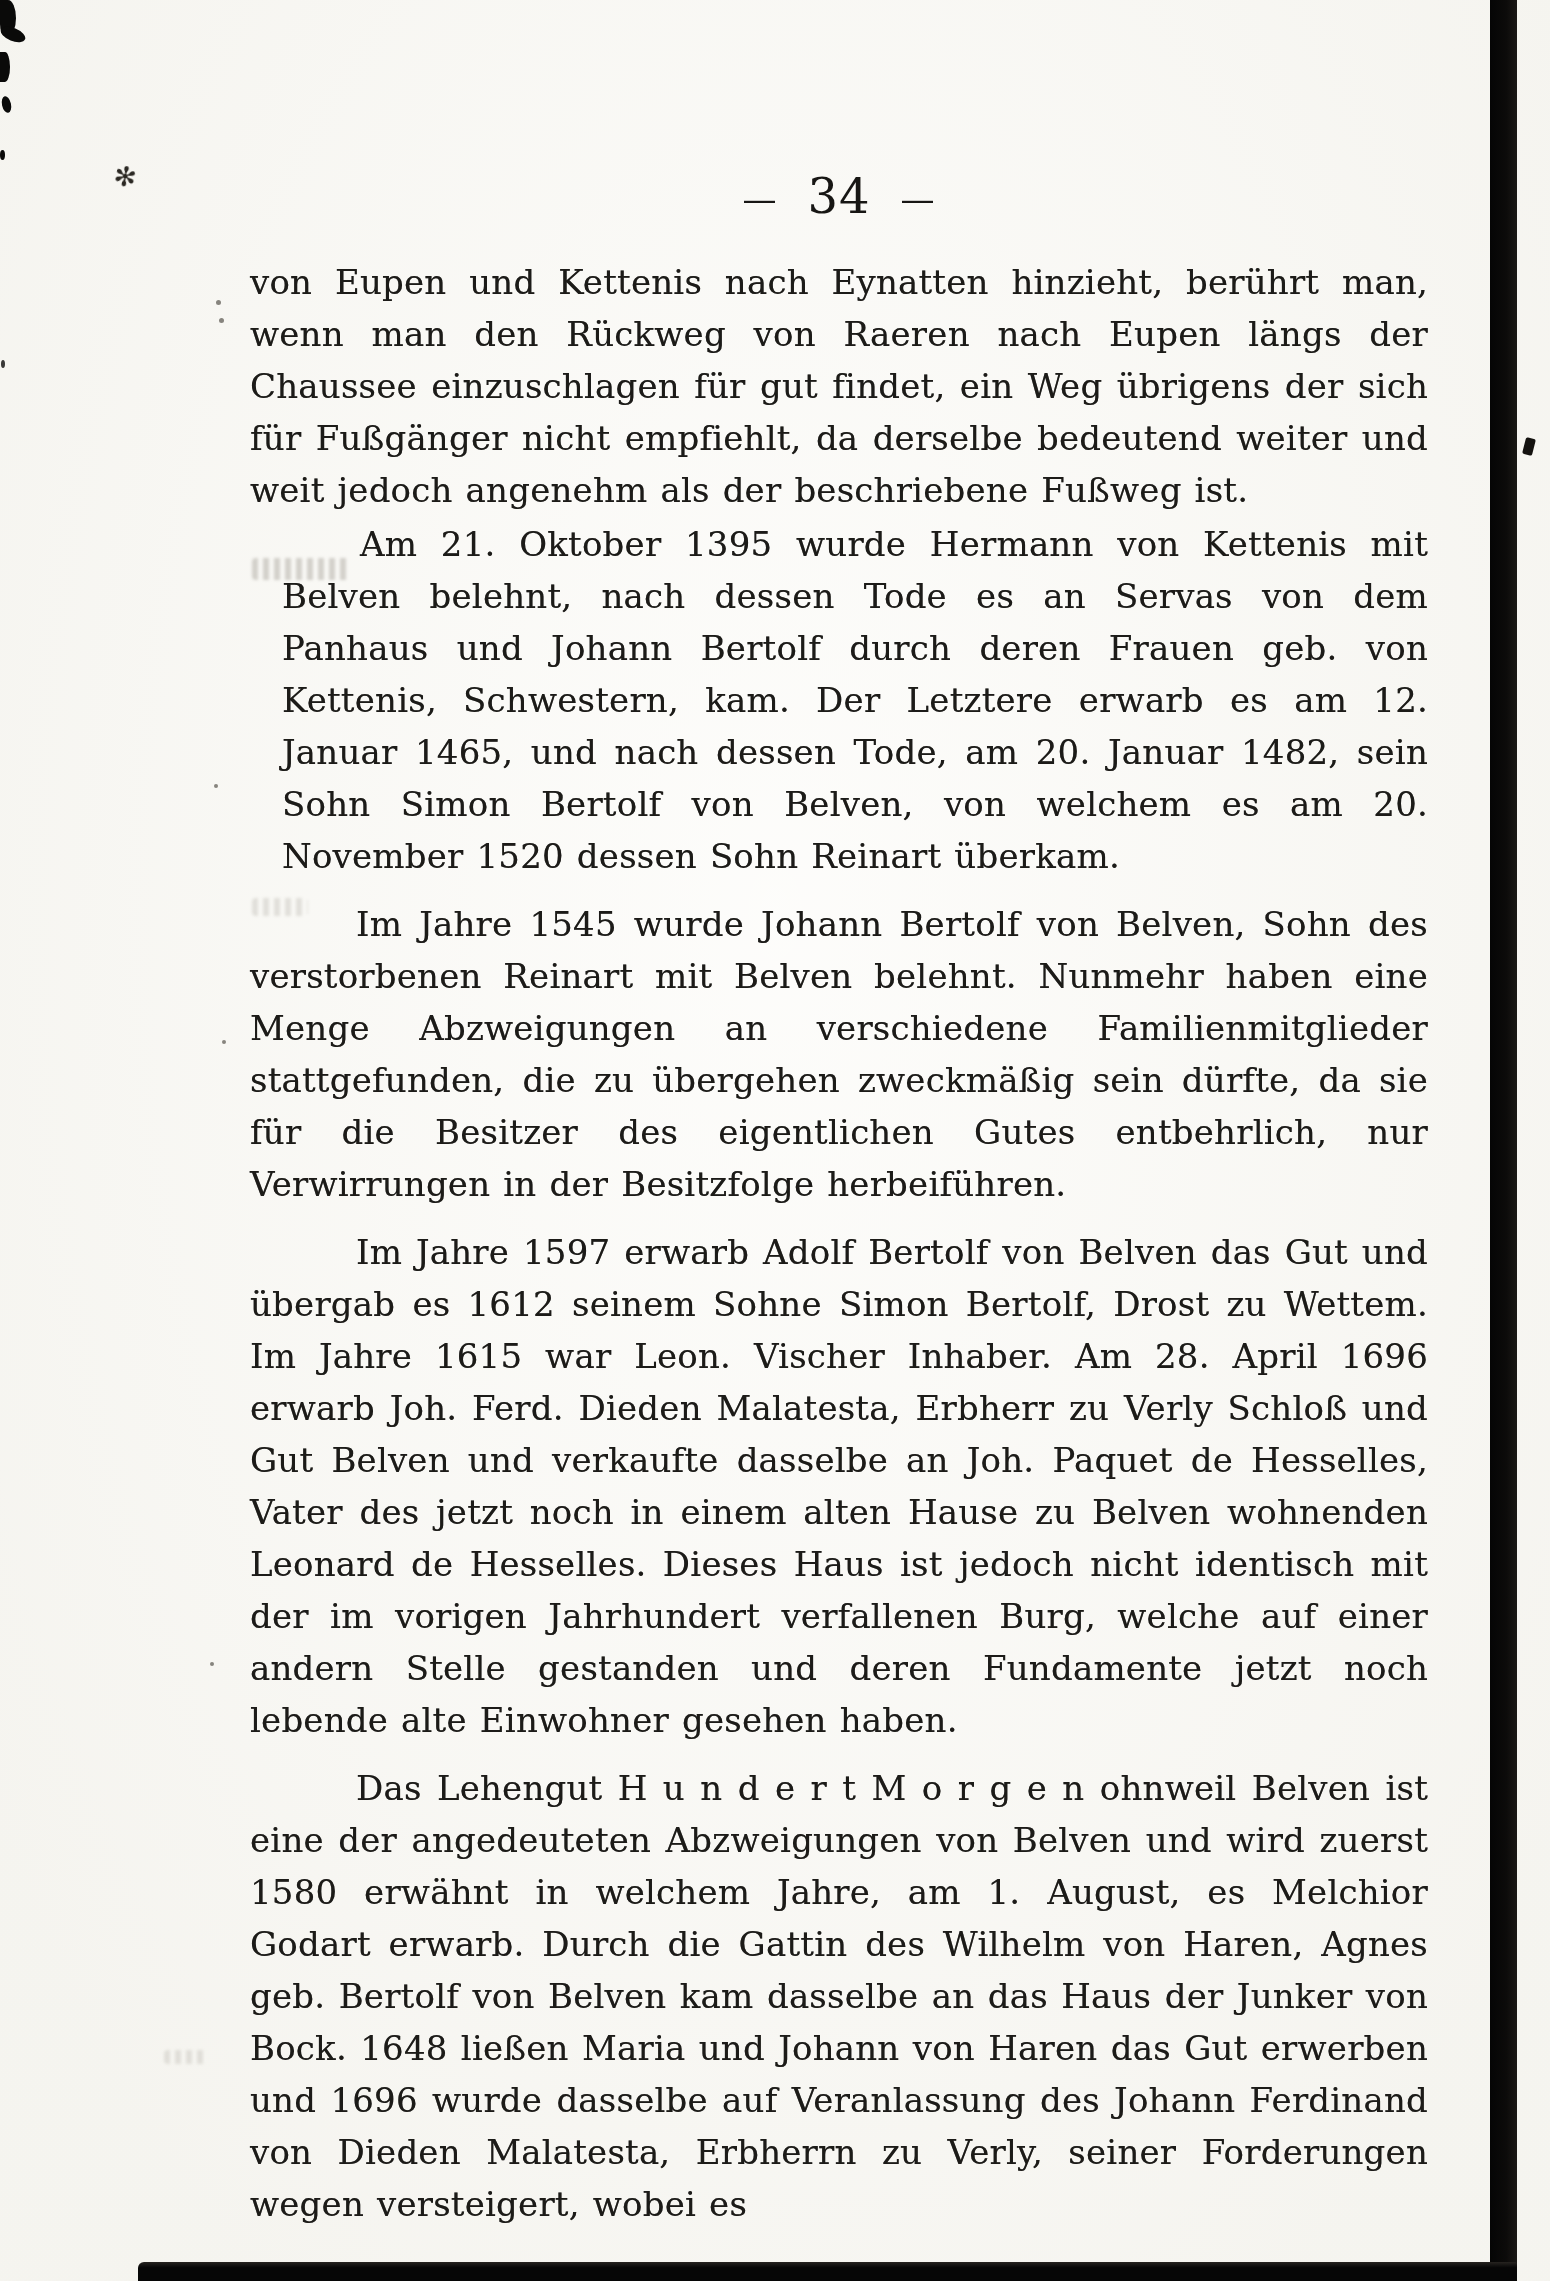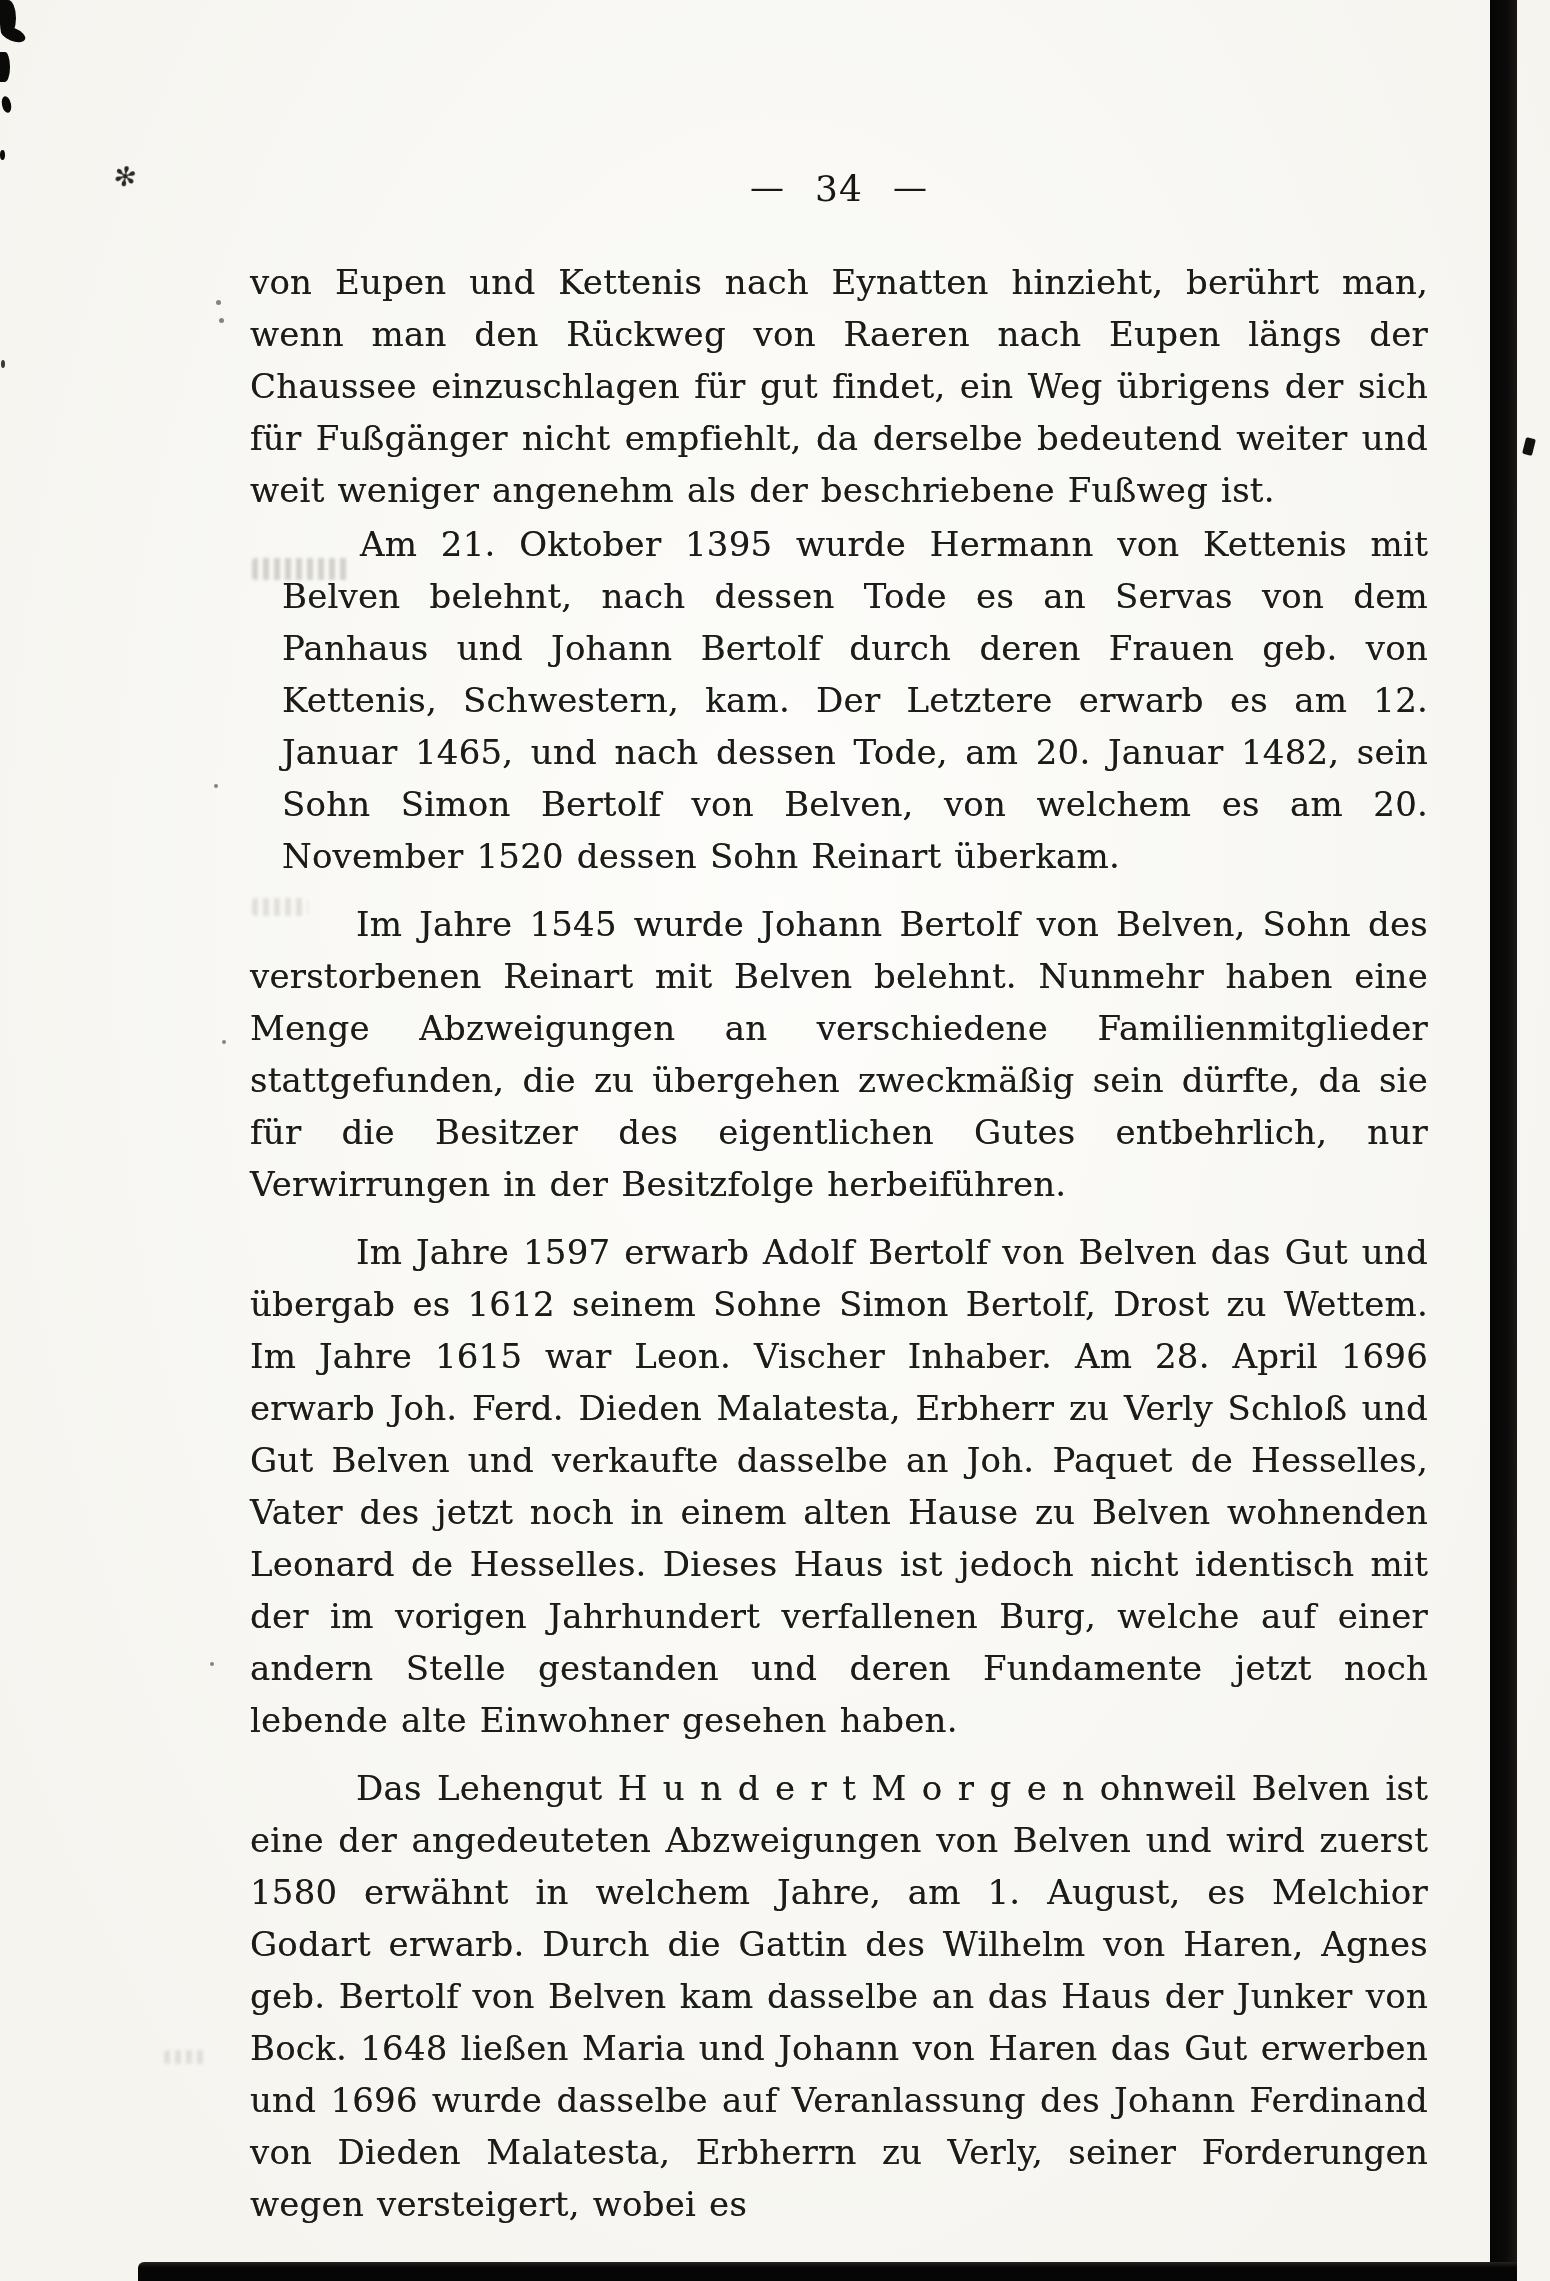--- a/index.html
+++ b/index.html
@@ -30,21 +30,21 @@
     font-size: 34px;
     letter-spacing: 1px;
     color: #171614;
   }
   .page-header .dash {
     display: inline-block;
     margin: 0 30px;
     transform: translateY(-2px);
   }
   .page-header .page-number {
-    font-size: 36px;
+    font-size: 48px;
   }
 
   
   .text-block {
     position: absolute;
     top: 256px;
     left: 250px;
     width: 1178px;
     font-size: 34px;
     line-height: 52px;
@@ -133,21 +133,21 @@
 </head>
 <body>
 
 <div class="page">
 
   <div class="page-header">
     <span class="dash">—</span><span class="page-number">34</span><span class="dash">—</span>
   </div>
 
   <div class="text-block">
-    <p class="para">von Eupen und Kettenis nach Eynatten hinzieht, berührt man, wenn man den Rückweg von Raeren nach Eupen längs der Chaussee einzuschlagen für gut findet, ein Weg übrigens der sich für Fußgänger nicht empfiehlt, da derselbe bedeutend weiter und weit weniger angenehm als der beschriebene Fußweg ist.</p>
+    <p class="para">von Eupen und Kettenis nach Eynatten hinzieht, berührt man, wenn man den Rückweg von Raeren nach Eupen längs der Chaussee einzuschlagen für gut findet, ein Weg übrigens der sich für Fußgänger nicht empfiehlt, da derselbe bedeutend weiter und weit jedoch angenehm als der beschriebene Fußweg ist.</p>
     <p class="para indent-sm gap-sm">Am 21. Oktober 1395 wurde Hermann von Kettenis mit Belven belehnt, nach dessen Tode es an Servas von dem Panhaus und Johann Bertolf durch deren Frauen geb. von Kettenis, Schwestern, kam. Der Letztere erwarb es am 12. Januar 1465, und nach dessen Tode, am 20. Januar 1482, sein Sohn Simon Bertolf von Belven, von welchem es am 20. November 1520 dessen Sohn Reinart überkam.</p>
     <p class="para indent-md gap-md">Im Jahre 1545 wurde Johann Bertolf von Belven, Sohn des verstorbenen Reinart mit Belven belehnt. Nunmehr haben eine Menge Abzweigungen an verschiedene Familienmitglieder stattgefunden, die zu übergehen zweckmäßig sein dürfte, da sie für die Besitzer des eigentlichen Gutes entbehrlich, nur Verwirrungen in der Besitzfolge herbeiführen.</p>
     <p class="para indent-md gap-md">Im Jahre 1597 erwarb Adolf Bertolf von Belven das Gut und übergab es 1612 seinem Sohne Simon Bertolf, Drost zu Wettem. Im Jahre 1615 war Leon. Vischer Inhaber. Am 28. April 1696 erwarb Joh. Ferd. Dieden Malatesta, Erbherr zu Verly Schloß und Gut Belven und verkaufte dasselbe an Joh. Paquet de Hesselles, Vater des jetzt noch in einem alten Hause zu Belven wohnenden Leonard de Hesselles. Dieses Haus ist jedoch nicht identisch mit der im vorigen Jahrhundert verfallenen Burg, welche auf einer andern Stelle gestanden und deren Fundamente jetzt noch lebende alte Einwohner gesehen haben.</p>
     <p class="para indent-md gap-md">Das Lehengut H u n d e r t  M o r g e n ohnweil Belven ist eine der angedeuteten Abzweigungen von Belven und wird zuerst 1580 erwähnt in welchem Jahre, am 1. August, es Melchior Godart erwarb. Durch die Gattin des Wilhelm von Haren, Agnes geb. Bertolf von Belven kam dasselbe an das Haus der Junker von Bock. 1648 ließen Maria und Johann von Haren das Gut erwerben und 1696 wurde dasselbe auf Veranlassung des Johann Ferdinand von Dieden Malatesta, Erbherrn zu Verly, seiner Forderungen wegen versteigert, wobei es</p>
   </div>
 
   <div class="bar-right"></div>
   <div class="bar-bottom"></div>
 
   <div class="blot corner-blot-1"></div>

